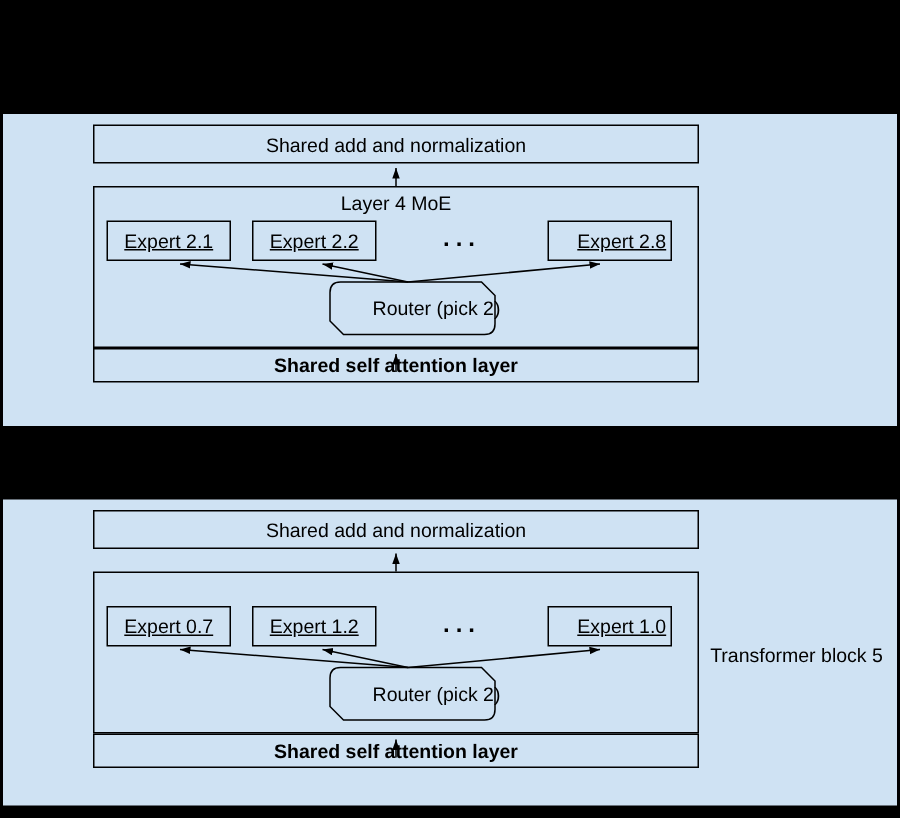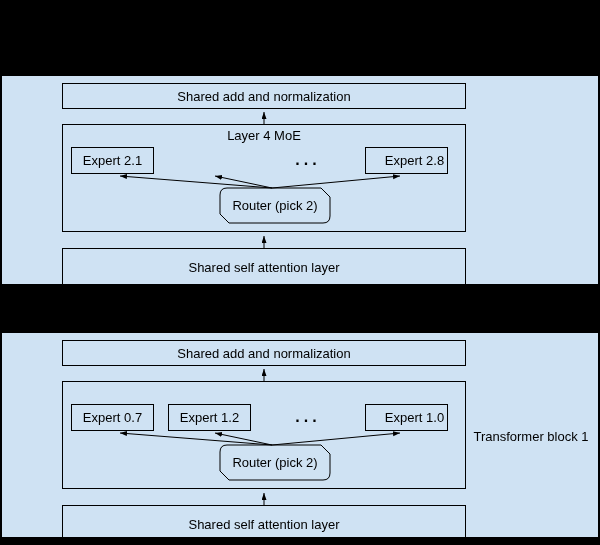--- a/index.html
+++ b/index.html
@@ -20,38 +20,39 @@
     position:absolute;
     border:1px solid var(--line,#000);
     box-sizing:border-box;
     display:flex;align-items:center;justify-content:center;
     font-size:13px;line-height:1;
     background:transparent;
   }
   .wide{left:60px;width:404px;}
   .add-norm{top:7px;height:26px;}
   .moe{top:48px;height:108px;}
-  .self-attn{top:172px;height:38px;}
+  .self-attn{top:156px;height:23px;font-weight:bold;}
   .moe-title{
     position:absolute;left:60px;width:404px;top:52px;
     text-align:center;font-size:13px;
   }
-  .expert{top:71px;height:27px;width:83px;}
+  .expert{top:71px;height:27px;width:83px;text-decoration:underline;}
   .expert-1{left:69px;}
   .expert-2{left:166px;}
   .expert-8{left:363px;padding-left:16px;}
   .dots{
     position:absolute;left:276px;top:71px;width:60px;height:27px;
     text-align:center;line-height:25px;
     font-size:16px;font-weight:600;letter-spacing:4px;
   }
   .router-text{
     position:absolute;left:218px;top:112px;width:110px;height:35px;
     display:flex;align-items:center;justify-content:center;
     font-size:13px;
+    padding-left:16px;
   }
   .block-label{
     position:absolute;left:464px;top:96px;width:130px;
     text-align:center;font-size:13px;
   }
   #overlay{
     position:absolute;left:0;top:0;width:600px;height:545px;
     pointer-events:none;
   }
   #overlay path, #overlay line{stroke:var(--line,#000);stroke-width:1;fill:none;}
@@ -63,20 +64,23 @@
 <div id="stage" style="--bg: #000000; --panel-fill: #cfe2f3; --line: #000000; --text: #000000;">
 
   <div class="panel panel-2">
     <div class="box wide add-norm">
       <span>Shared add and normalization</span>
     </div>
     <div class="box wide moe"></div>
     <div class="moe-title">Layer 4 MoE</div>
     <div class="box expert expert-1">
       <span>Expert 2.1</span>
+    </div>
+    <div class="box expert expert-2">
+      <span>Expert 2.2</span>
     </div>
     <div class="dots">...</div>
     <div class="box expert expert-8">
       <span>Expert 2.8</span>
     </div>
     <div class="router-text">Router (pick 2)</div>
     <div class="box wide self-attn">
       <span>Shared self attention layer</span>
     </div>
   </div>
@@ -93,21 +97,21 @@
       <span>Expert 1.2</span>
     </div>
     <div class="dots">...</div>
     <div class="box expert expert-8">
       <span>Expert 1.0</span>
     </div>
     <div class="router-text">Router (pick 2)</div>
     <div class="box wide self-attn">
       <span>Shared self attention layer</span>
     </div>
-    <div class="block-label">Transformer block 1</div>
+    <div class="block-label">Transformer block 5</div>
   </div>
 
   <svg id="overlay" viewBox="0 0 600 545" xmlns="http://www.w3.org/2000/svg">
     <defs>
       <marker id="ah" markerWidth="9" markerHeight="7" refX="7" refY="2.5" orient="auto" markerUnits="userSpaceOnUse">
         <path class="head" d="M0,0 L7,2.5 L0,5 Z"></path>
       </marker>
     </defs>
 
     <path d="M 220 195 Q 220 188 227 188 L 321 188 L 330 197 L 330 216 Q 330 223 323 223 L 229 223 L 220 214 Z"></path>

